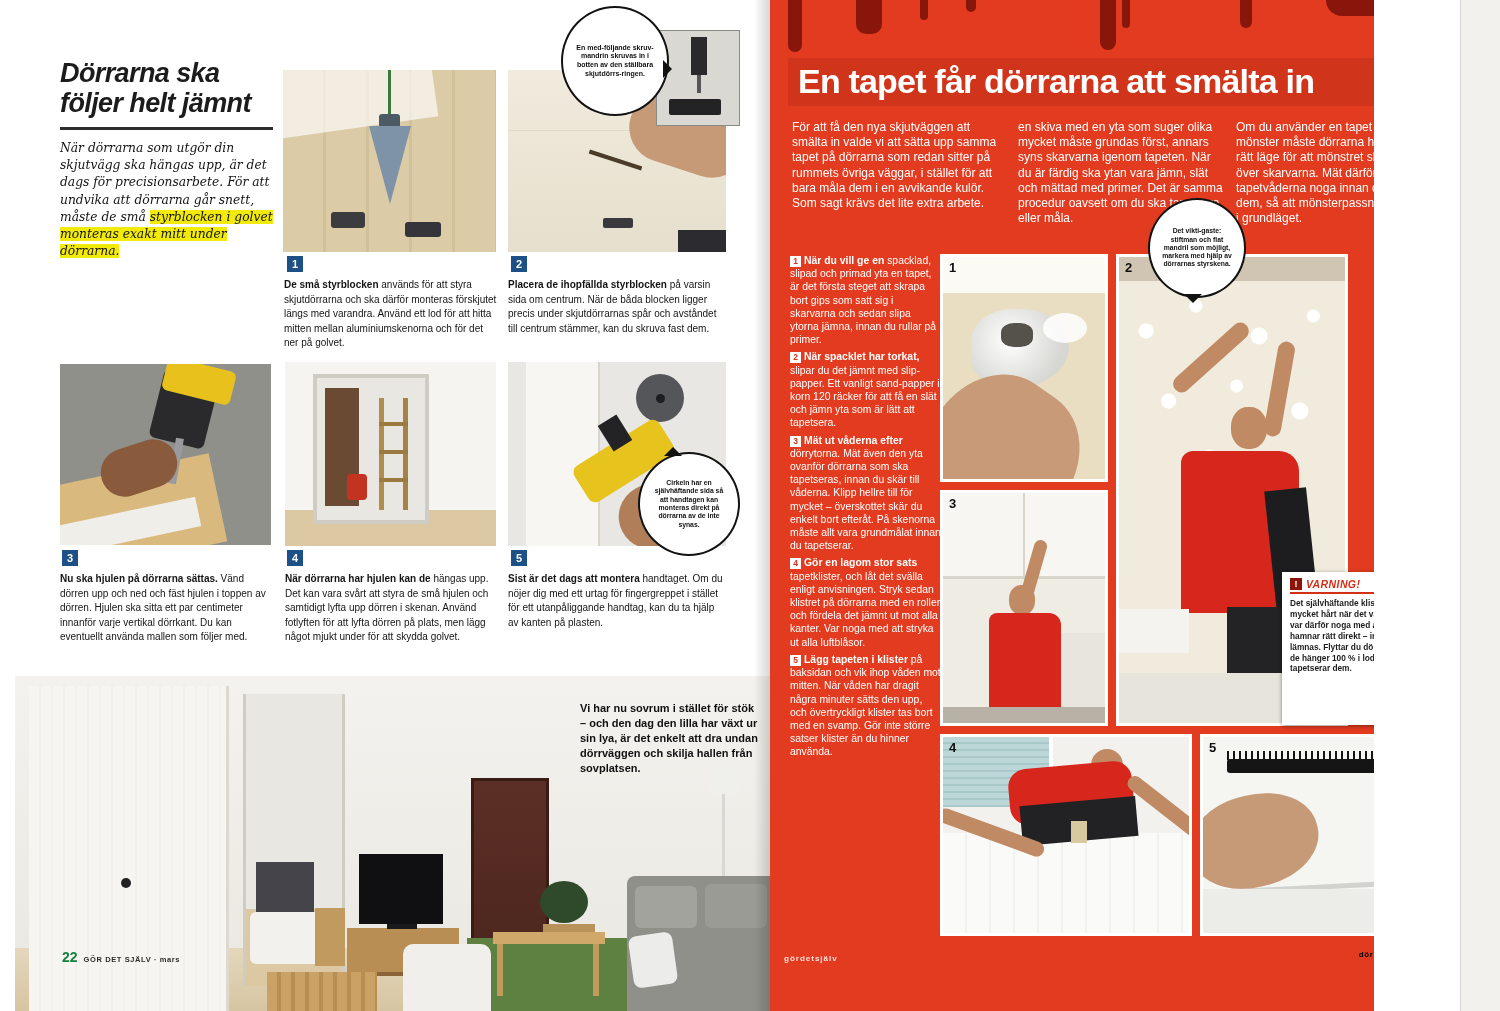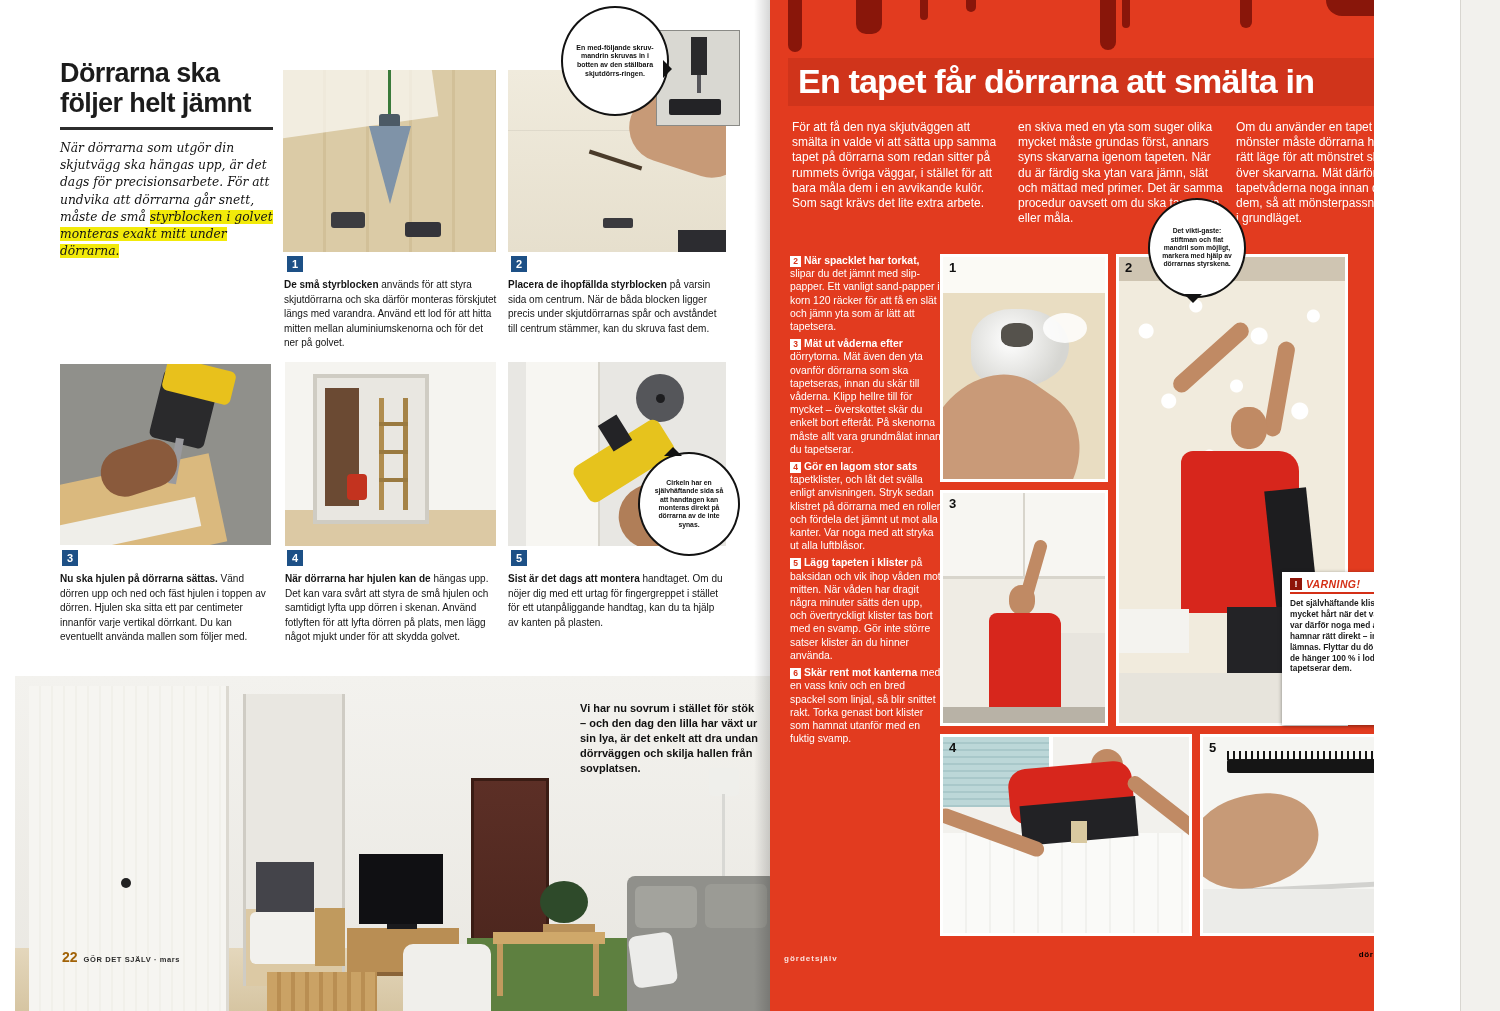--- a/index.html
+++ b/index.html
@@ -5,21 +5,21 @@
   * { margin:0; padding:0; box-sizing:border-box; }
   html,body { background:#fff; }
   #spread {
     position:relative; width:1500px; height:1011px; overflow:hidden;
     background:#ffffff; font-family:"Liberation Sans", sans-serif;
   }
   .abs { position:absolute; }
 
   
   .lp-heading { left:60px; top:58px; width:230px; color:#1c1c1c;
-    font-size:27px; line-height:30px; font-weight:700; letter-spacing:-0.6px; }
+    font-size:27px; line-height:30px; font-weight:700; letter-spacing:-0.6px;font-style:italic; }
   .lp-rule { left:60px; top:127px; width:213px; height:3px; background:#2d2d2d; }
   .lp-intro { left:60px; top:140px; width:215px;
     font-family:"DejaVu Serif", serif; font-style:italic;
     font-size:12.3px; line-height:17.2px; color:#141414; }
   .hl { background:#f2ea0a; }
 
   .lphoto { background:#ddd; overflow:hidden; }
   .badge { width:16px; height:16px; background:#1d5086; color:#fff;
     font-size:11px; font-weight:700; text-align:center; line-height:16px; }
   .lcap { font-size:10px; line-height:14.6px; color:#141414; }
@@ -181,21 +181,21 @@
       <div class="abs" style="left:8px;top:10px;width:62px;height:42px;background:#a3a39d;border-radius:6px;"></div>
       <div class="abs" style="left:78px;top:8px;width:62px;height:44px;background:#9b9b95;border-radius:6px;"></div>
       <div class="abs" style="left:4px;top:58px;width:44px;height:52px;background:#ececea;border-radius:8px;transform:rotate(-8deg);"></div>
     </div>
     <div class="abs" style="left:388px;top:268px;width:88px;height:67px;background:#f0efeb;border-radius:10px 10px 0 0;"></div>
     <div class="abs" style="left:252px;top:296px;width:110px;height:39px;background:repeating-linear-gradient(90deg,#caa265 0 10px,#b98e52 10px 14px);"></div>
     <p class="abs" style="left:565px;top:25px;width:180px;font-size:11px;line-height:15px;font-weight:700;color:#101010;">Vi har nu sovrum i stället för stök – och den dag den lilla har växt ur sin lya, är det enkelt att dra undan dörrväggen och skilja hallen från sovplatsen.</p>
   </div>
 
   <div class="abs" style="left:62px;top:949px;display:flex;align-items:baseline;gap:6px;z-index:6;">
-    <span style="font-size:14px;font-weight:800;color:#a16207;">22</span>
+    <span style="font-size:14px;font-weight:800;color:#15803d;">22</span>
     <span style="font-size:7.5px;font-weight:700;letter-spacing:.6px;color:#2c2c2c;">GÖR DET SJÄLV · mars</span>
   </div>
 
   <div class="abs gutter"></div>
 
   <div class="abs" id="rpage">
 
     <div class="abs grunge" style="left:18px;width:14px;height:52px;"></div>
     <div class="abs grunge" style="left:86px;width:26px;height:34px;"></div>
     <div class="abs grunge" style="left:150px;width:8px;height:20px;"></div>
@@ -208,25 +208,25 @@
 
     <div class="abs rp-band"></div>
     <h1 class="abs rp-headline">En tapet får dörrarna att smälta in</h1>
 
     <p class="abs ricol" style="left:22px;width:212px;">För att få den nya skjutväggen att smälta in valde vi att sätta upp samma tapet på dörrarna som redan sitter på rummets övriga väggar, i stället för att bara måla dem i en avvikande kulör.
    Som sagt krävs det lite extra arbete.</p>
     <p class="abs ricol" style="left:248px;width:206px;">en skiva med en yta som suger olika mycket måste grundas först, annars syns skarvarna igenom tapeten. När du är färdig ska ytan vara jämn, slät och mättad med primer. Det är samma procedur oavsett om du ska tapetsera eller måla.</p>
     <p class="abs ricol" style="left:466px;width:208px;">Om du använder en tapet med mönster måste dörrarna hänga i exakt rätt läge för att mönstret ska stämma över skarvarna. Mät därför upp tapetvåderna noga innan du skär till dem, så att mönsterpassningen blir rätt i grundläget.</p>
 
     <div class="abs rsteps">
+      <p><span class="rnum">1</span><b>När du vill ge en</b><span> spacklad, slipad och primad yta en tapet, är det första steget att skrapa bort gips som satt sig i skarvarna och sedan slipa ytorna jämna, innan du rullar på primer.</span></p>
       <p><span class="rnum">2</span><b>När spacklet har torkat,</b><span> slipar du det jämnt med slip-papper. Ett vanligt sand-papper i korn 120 räcker för att få en slät och jämn yta som är lätt att tapetsera.</span></p>
       <p><span class="rnum">3</span><b>Mät ut våderna efter</b><span> dörrytorna. Mät även den yta ovanför dörrarna som ska tapetseras, innan du skär till våderna. Klipp hellre till för mycket – överskottet skär du enkelt bort efteråt. På skenorna måste allt vara grundmålat innan du tapetserar.</span></p>
       <p><span class="rnum">4</span><b>Gör en lagom stor sats</b><span> tapetklister, och låt det svälla enligt anvisningen. Stryk sedan klistret på dörrarna med en roller och fördela det jämnt ut mot alla kanter. Var noga med att stryka ut alla luftblåsor.</span></p>
       <p><span class="rnum">5</span><b>Lägg tapeten i klister</b><span> på baksidan och vik ihop våden mot mitten. När våden har dragit några minuter sätts den upp, och övertryckligt klister tas bort med en svamp. Gör inte större satser klister än du hinner använda.</span></p>
-      <p><span class="rnum">6</span><b>Skär rent mot kanterna</b><span> med en vass kniv och en bred spackel som linjal, så blir snittet rakt. Torka genast bort klister som hamnat utanför med en fuktig svamp.</span></p>
     </div>
 
     <div class="abs rphoto" style="left:170px;top:254px;width:168px;height:228px;background:#e9ddc2;">
       <div class="abs" style="left:0;top:0;width:162px;height:36px;background:#fbfaf5;"></div>
       <span class="pnum">1</span>
       <div class="abs" style="left:28px;top:52px;width:98px;height:78px;background:radial-gradient(circle at 40% 40%, #ffffff, #d6d6d2 70%);border-radius:48% 55% 60% 42%;"></div>
       <div class="abs" style="left:58px;top:66px;width:32px;height:24px;background:#55524c;border-radius:40%;"></div>
       <div class="abs skin" style="left:-24px;top:118px;width:150px;height:180px;border-radius:42%;transform:rotate(35deg);background:#c99a78;"></div>
       <div class="abs" style="left:100px;top:56px;width:44px;height:30px;background:rgba(255,255,255,.85);border-radius:50%;"></div>
     </div>

